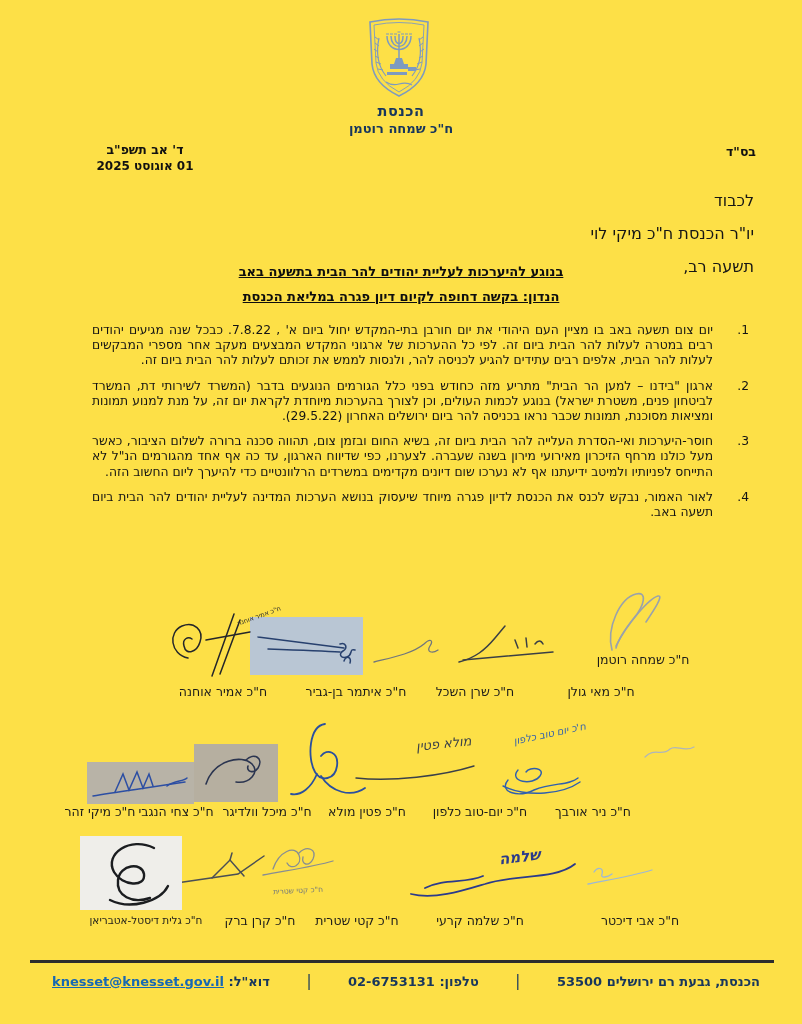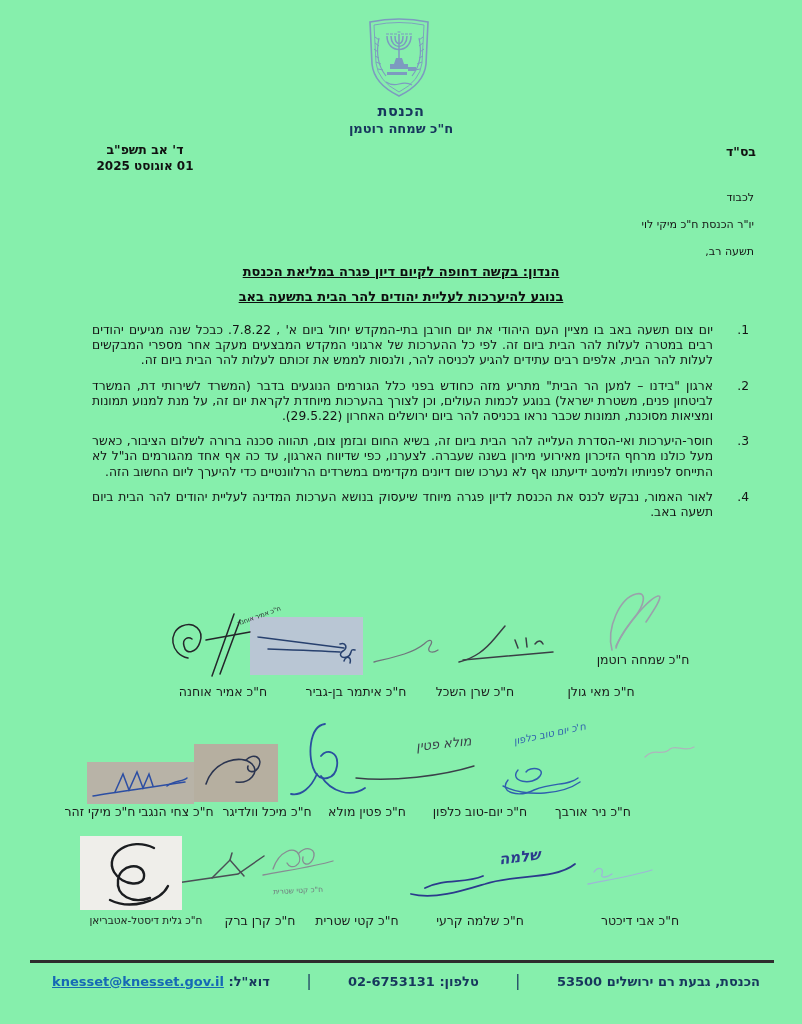--- a/index.html
+++ b/index.html
@@ -1,31 +1,31 @@
 <!DOCTYPE html>
 <html lang="he"><head>
 <meta charset="utf-8">
 <style>
   html,body{margin:0;padding:0;background:#fff;}
   .page{
-    position:relative;width:802px;height:1024px;background:#86efac;
+    position:relative;width:802px;height:1024px;background:#fde047;
     font-family:"DejaVu Sans",sans-serif;direction:rtl;overflow:hidden;color:#1c1c1c;
   }
   
   .emblem{position:absolute;left:364px;top:14px;width:70px;height:88px;}
   .org-name{position:absolute;top:103px;left:0;width:100%;text-align:center;
     font-size:14.5px;font-weight:bold;color:#17365d;letter-spacing:.5px;}
   .mk-name{position:absolute;top:121px;left:0;width:100%;text-align:center;
     font-size:13px;font-weight:bold;color:#17365d;}
   .bsd{position:absolute;top:144px;right:46px;font-size:12.5px;font-weight:bold;color:#111;}
   .date-block{position:absolute;top:142px;left:78px;width:134px;text-align:center;color:#111;}
   .date-block .hd{font-size:12.5px;font-weight:bold;}
   .date-block .gd{font-size:12px;font-weight:bold;margin-top:2px;}
   
-  .address{position:absolute;top:191px;right:48px;font-size:11px;color:#151515;}
+  .address{position:absolute;top:191px;right:48px;font-size:16px;color:#151515;}
   .address div{margin-bottom:14px;}
   
   .subject{position:absolute;top:264px;left:0;width:100%;text-align:center;color:#0e0e0e;}
   .subject .sline{font-size:13px;font-weight:bold;text-decoration:underline;display:block;}
   .subject .sline + .sline{margin-top:10px;}
   
   .body-list{position:absolute;top:323px;right:53px;left:80px;font-size:12.3px;line-height:15.2px;color:#141414;}
   .body-item{display:flex;margin-bottom:10px;}
   .body-item .num{flex:0 0 24px;text-align:right;}
   .body-item .itext{flex:1;text-align:justify;padding-right:12px;margin-left:12px;}
@@ -89,22 +89,22 @@
     <div class="gd">01 אוגוסט 2025</div>
   </div>
 
   <div class="address">
     <div>לכבוד</div>
     <div>יו"ר הכנסת ח"כ מיקי לוי</div>
     <div>תשעה רב,</div>
   </div>
 
   <div class="subject">
+    <span class="sline">בנוגע להיערכות לעליית יהודים להר הבית בתשעה באב</span>
     <span class="sline">הנדון: בקשה דחופה לקיום דיון פגרה במליאת הכנסת</span>
-    <span class="sline">בנוגע להיערכות לעליית יהודים להר הבית בתשעה באב</span>
   </div>
 
   <div class="body-list">
     <div class="body-item">
       <span class="num">1.</span>
       <span class="itext">יום צום תשעה באב בו מציין העם היהודי את יום חורבן בתי-המקדש יחול ביום א' , 7.8.22. כבכל שנה מגיעים יהודים רבים במטרה לעלות להר הבית ביום זה. לפי כל ההערכות של ארגוני המקדש המבצעים מעקב אחר מספרי המבקשים לעלות להר הבית, אלפים רבים עתידים להגיע לכניסה להר, ולנסות לממש את זכותם לעלות להר הבית ביום זה.</span>
     </div>
     <div class="body-item">
       <span class="num">2.</span>
       <span class="itext">ארגון "בידנו – למען הר הבית" מתריע מזה כחודש בפני כלל הגורמים הנוגעים בדבר (המשרד לשירותי דת, המשרד לביטחון פנים, משטרת ישראל) בנוגע לכמות העולים, וכן לצורך בהערכות מיוחדת לקראת יום זה, על מנת למנוע תמונות ומציאות מסוכנת, תמונות שכבר נראו בכניסה להר ביום ירושלים האחרון (29.5.22).</span>

